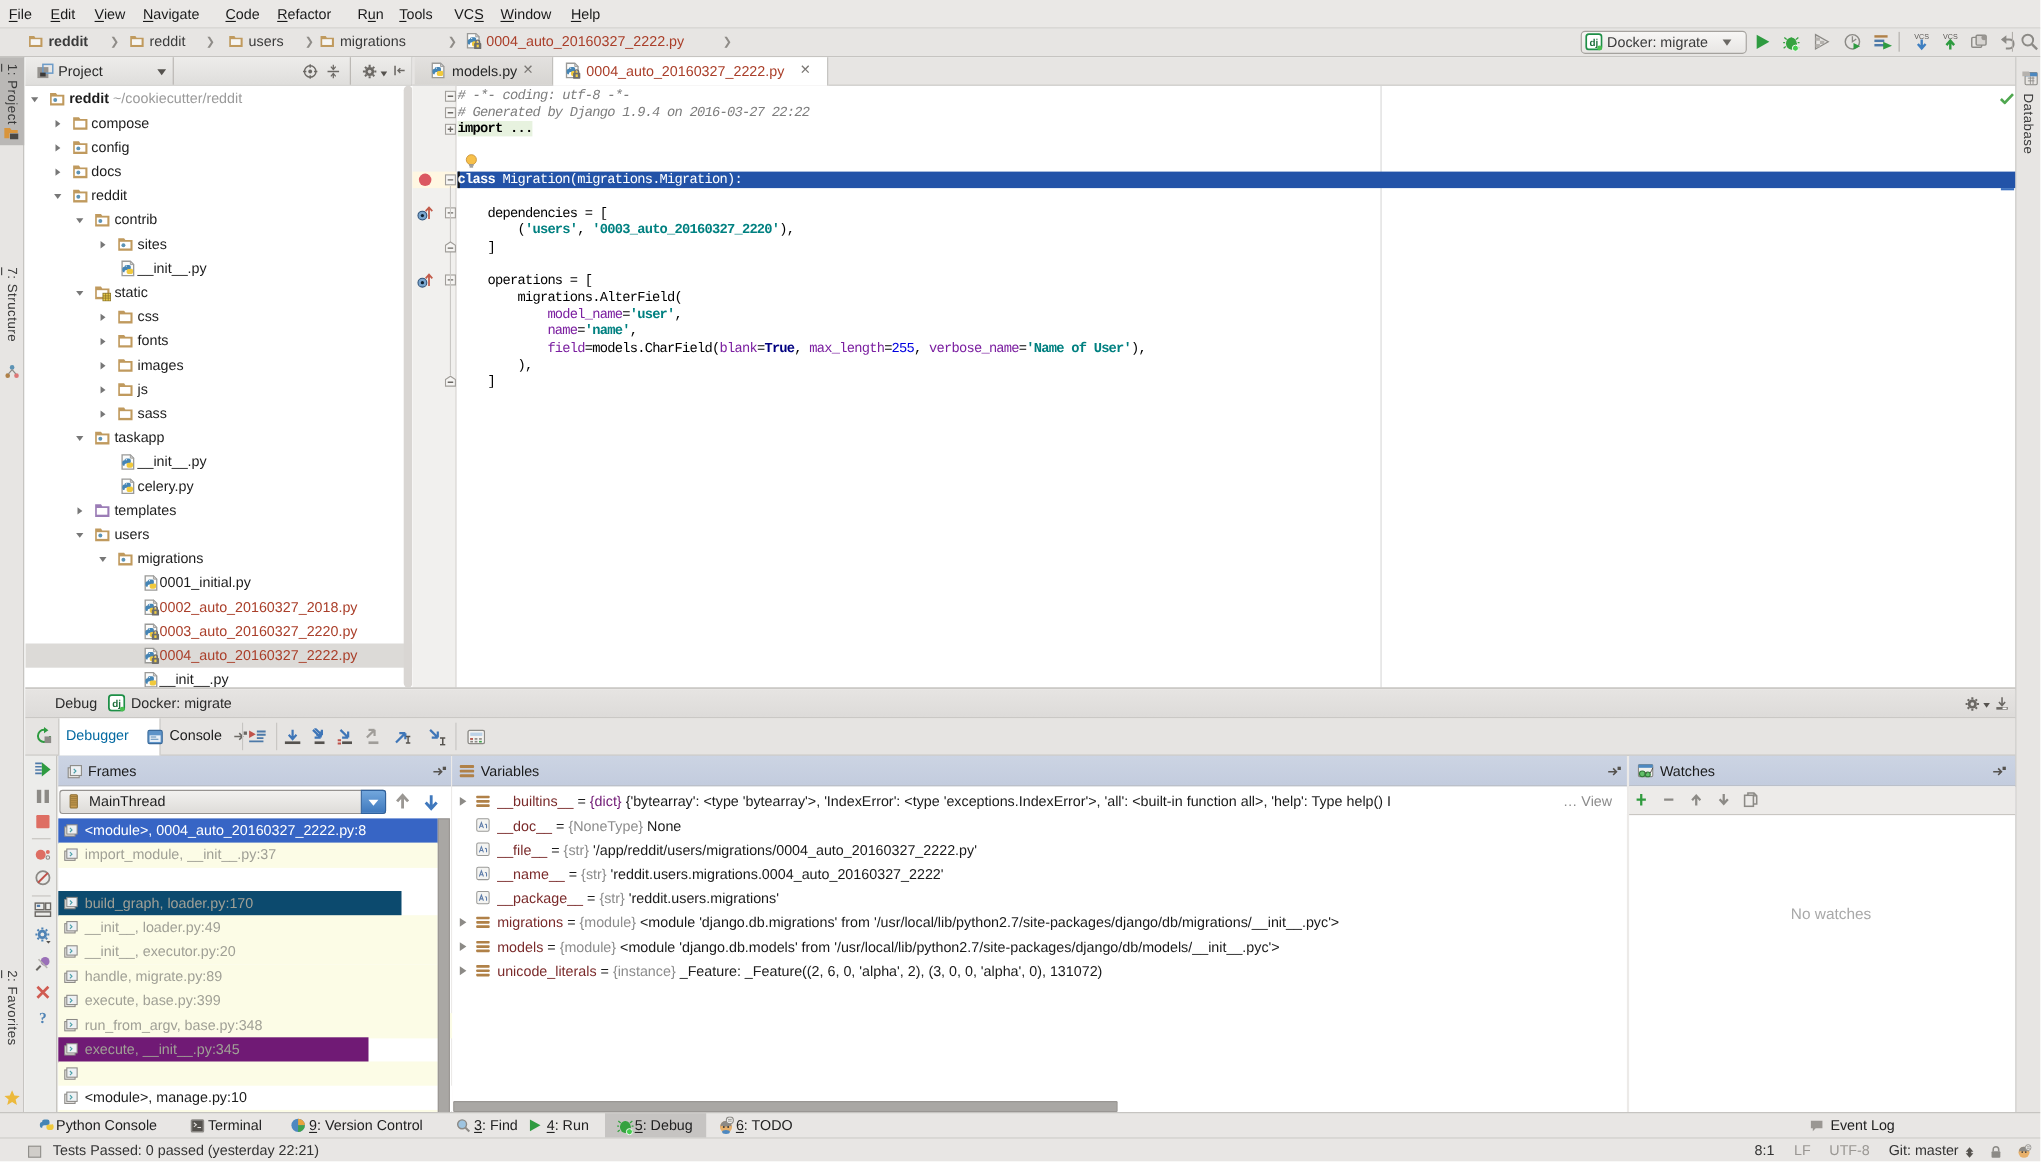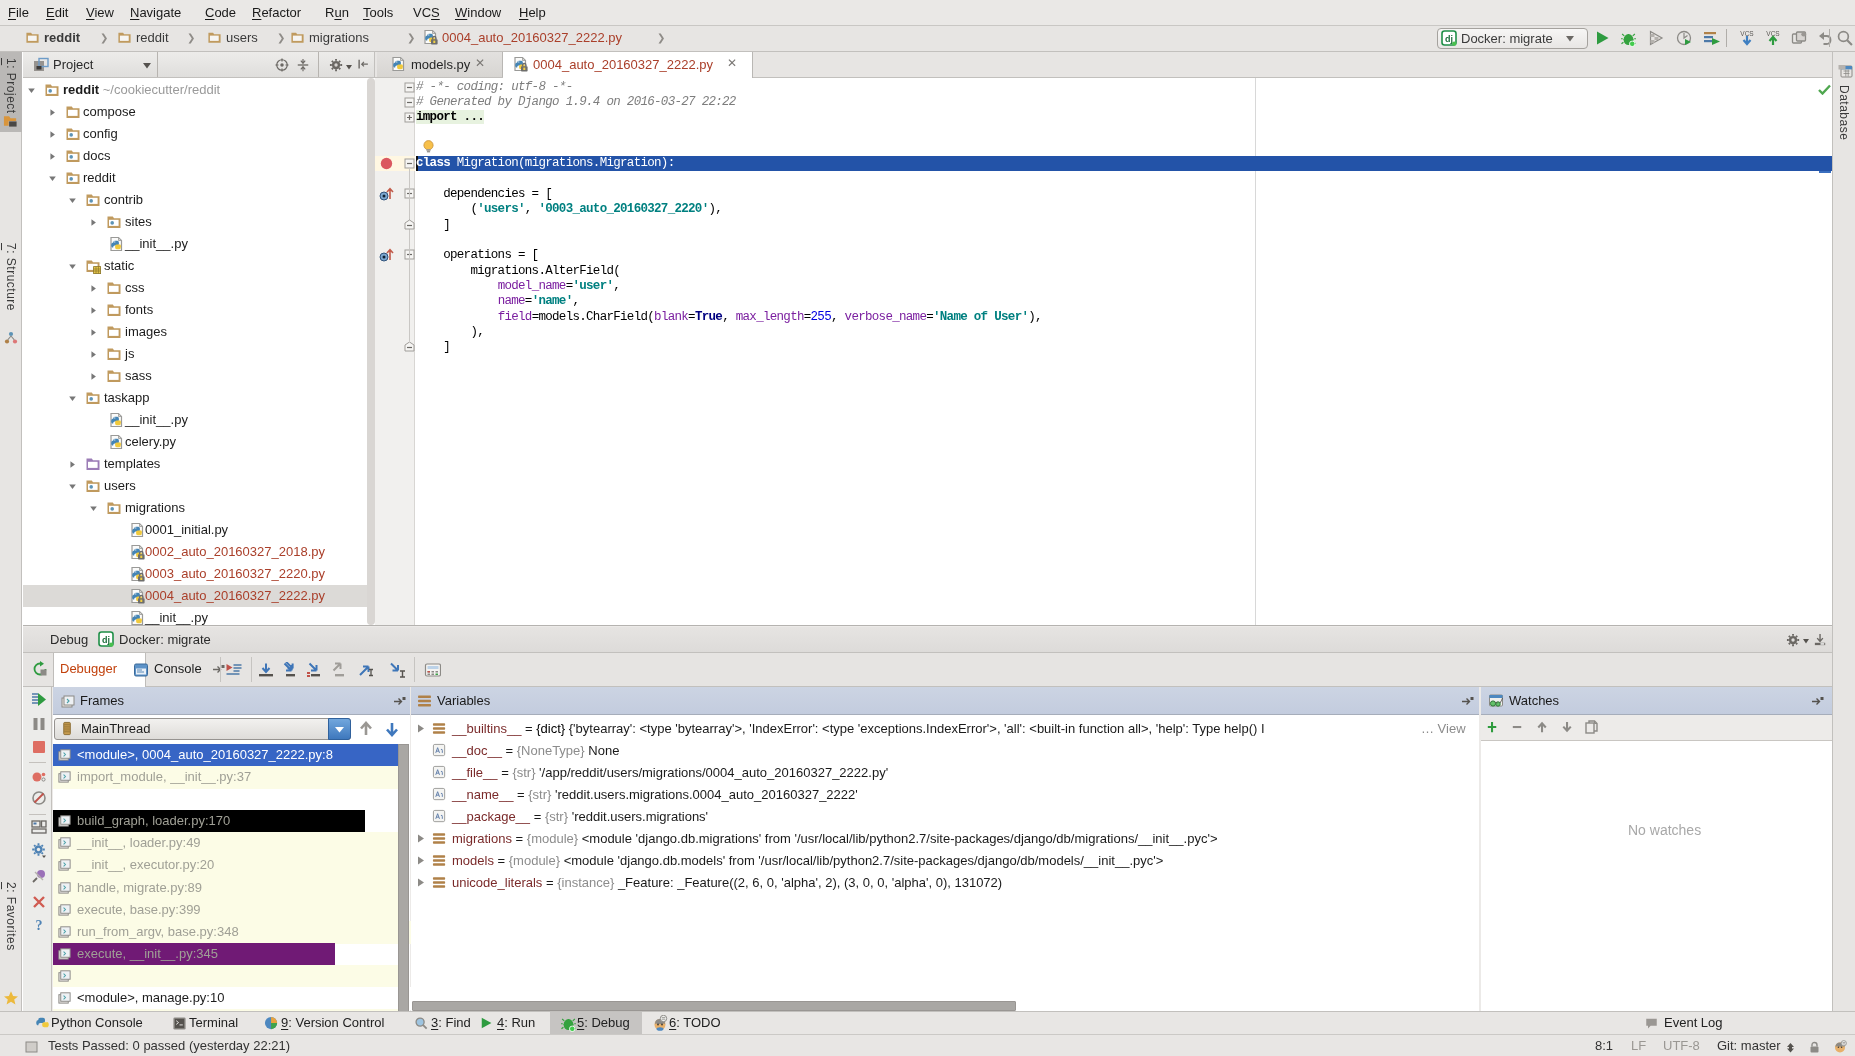--- a/index.html
+++ b/index.html
@@ -609,21 +609,21 @@
       <rect x="2" y="11.5" width="11" height="2.5" fill="#6b6864"></rect>
       <rect x="8" y="12" width="4" height="1.5" fill="#fff"></rect>
     </svg>
 <div class="abs" style="left:0;top:27px;width:1809px;height:34px;background:#e6e4e2;border-bottom:1px solid #c2c0bd"></div>
 <svg class="abs" style="left:9px;top:35px" width="16" height="16" viewBox="0 0 16 16">
       <path d="M8 2.5 A5.5 5.5 0 1 0 13.5 8" fill="none" stroke="#2e9b40" stroke-width="1.8"></path>
       <path d="M8 0 L12 2.8 L8 5.6 Z" fill="#2e9b40"></path>
       <rect x="8.5" y="8.5" width="6" height="6" fill="#8c8a86"></rect>
     </svg>
 <div class="abs" style="left:30px;top:27px;width:93px;height:34px;background:#ffffff;border-left:1px solid #bfbdba;border-right:1px solid #bfbdba"></div>
-<span class="abs" style="left:37px;top:35px;font-size:13px;color:#c2410c">Debugger</span>
+<span class="abs" style="left:37px;top:35px;font-size:13px;color:#0369a1">Debugger</span>
 <svg class="abs" style="left:110px;top:36px" width="16" height="16" viewBox="0 0 16 16">
       <rect x="1.5" y="2" width="13" height="12" rx="1.5" fill="#5d93c8" stroke="#3b6a9a"></rect>
       <rect x="3" y="6.5" width="10" height="6" fill="#e9f0f7"></rect>
       <path d="M4 8 h5 M4 10 h7" stroke="#5b8ab8" stroke-width="1"></path>
     </svg>
 <span class="abs" style="left:131px;top:35px;font-size:13px;color:#1c1c1c">Console</span>
 <svg class="abs" style="left:189px;top:38px" width="13" height="11" viewBox="0 0 13 11">
       <path d="M1 5.5 H8 M5.5 2.5 L8.5 5.5 L5.5 8.5" stroke="#6b6864" stroke-width="1.4" fill="none"></path>
       <rect x="9.5" y="1" width="3" height="3" fill="#6b6864"></rect>
     </svg>
@@ -786,21 +786,21 @@
 <span class="abs" style="left:24px;top:3px">&lt;module&gt;, 0004_auto_20160327_2222.py:8</span>
 </div>
 <div class="frow" style="left:30px;top:140px;width:345px;background:#fcfce6;color:#a0a096">
 <svg class="abs" style="left:4px;top:3px" width="15" height="15" viewBox="0 0 16 16">
         <rect x="2" y="5" width="10" height="9" fill="#e8e6e3" stroke="#8a8885"></rect>
         <rect x="4" y="3" width="10" height="9" fill="#eef1f4" stroke="#8a8885"></rect>
         <path d="M7 6 l2 2 l-2 2" stroke="#4aa0a8" stroke-width="1.1" fill="none"></path>
       </svg>
 <span class="abs" style="left:24px;top:3px">import_module, __init__.py:37</span>
 </div>
-<div class="frow" style="left:30px;top:184px;width:312px;background:#000000;color:#a0a096">
+<div class="frow" style="left:30px;top:184px;width:312px;background:#0c4a6e;color:#a0a096">
 <svg class="abs" style="left:4px;top:3px" width="15" height="15" viewBox="0 0 16 16">
         <rect x="2" y="5" width="10" height="9" fill="#e8e6e3" stroke="#8a8885"></rect>
         <rect x="4" y="3" width="10" height="9" fill="#eef1f4" stroke="#8a8885"></rect>
         <path d="M7 6 l2 2 l-2 2" stroke="#4aa0a8" stroke-width="1.1" fill="none"></path>
       </svg>
 <span class="abs" style="left:24px;top:3px">build_graph, loader.py:170</span>
 </div>
 <div class="frow" style="left:30px;top:206px;width:345px;background:#fcfce6;color:#a0a096">
 <svg class="abs" style="left:4px;top:3px" width="15" height="15" viewBox="0 0 16 16">
         <rect x="2" y="5" width="10" height="9" fill="#e8e6e3" stroke="#8a8885"></rect>
@@ -872,21 +872,21 @@
 <svg class="abs" style="left:4px;top:5px" width="10" height="10" viewBox="0 0 10 10">
         <path d="M3 1.5 L9 5.5 L3 9.5 Z" fill="#8c8a86"></path>
       </svg>
 <svg class="abs" style="left:21px;top:3px" width="15" height="15" viewBox="0 0 16 16">
         <g fill="#b08148">
           <rect x="1" y="2.5" width="13" height="2.6" rx="0.8"></rect>
           <rect x="1" y="6.7" width="13" height="2.6" rx="0.8"></rect>
           <rect x="1" y="10.9" width="13" height="2.6" rx="0.8"></rect>
         </g>
       </svg>
-<span class="abs" style="left:41px;top:3px;white-space:pre"><span style="color:#7a2a2a">__builtins__</span> = <span style="color:#000000">{dict}</span> {'bytearray': &lt;type 'bytearray'&gt;, 'IndexError': &lt;type 'exceptions.IndexError'&gt;, 'all': &lt;built-in function all&gt;, 'help': Type help() I</span>
+<span class="abs" style="left:41px;top:3px;white-space:pre"><span style="color:#7a2a2a">__builtins__</span> = <span style="color:#701a75">{dict}</span> {'bytearray': &lt;type 'bytearray'&gt;, 'IndexError': &lt;type 'exceptions.IndexError'&gt;, 'all': &lt;built-in function all&gt;, 'help': Type help() I</span>
 </div>
 <div class="frow" style="left:388px;top:114px;width:1068px;overflow:hidden">
 <svg class="abs" style="left:21px;top:3px" width="15" height="15" viewBox="0 0 16 16">
         <rect x="1.5" y="1.5" width="12" height="12" rx="1.5" fill="#f4f4f2" stroke="#9a9a98"></rect>
         <path d="M4 10.5 L6 5 L8 10.5 M4.7 8.7 h2.6" stroke="#5b7aa8" stroke-width="1" fill="none"></path>
         <path d="M9.5 7 q1.5 -1 1.5 1 v2.5" stroke="#5b7aa8" stroke-width="1" fill="none"></path>
       </svg>
 <span class="abs" style="left:41px;top:3px;white-space:pre"><span style="color:#7a2a2a">__doc__</span> = <span style="color:#8c8c8c">{NoneType}</span> None</span>
 </div>
 <div class="frow" style="left:388px;top:136px;width:1068px;overflow:hidden">

